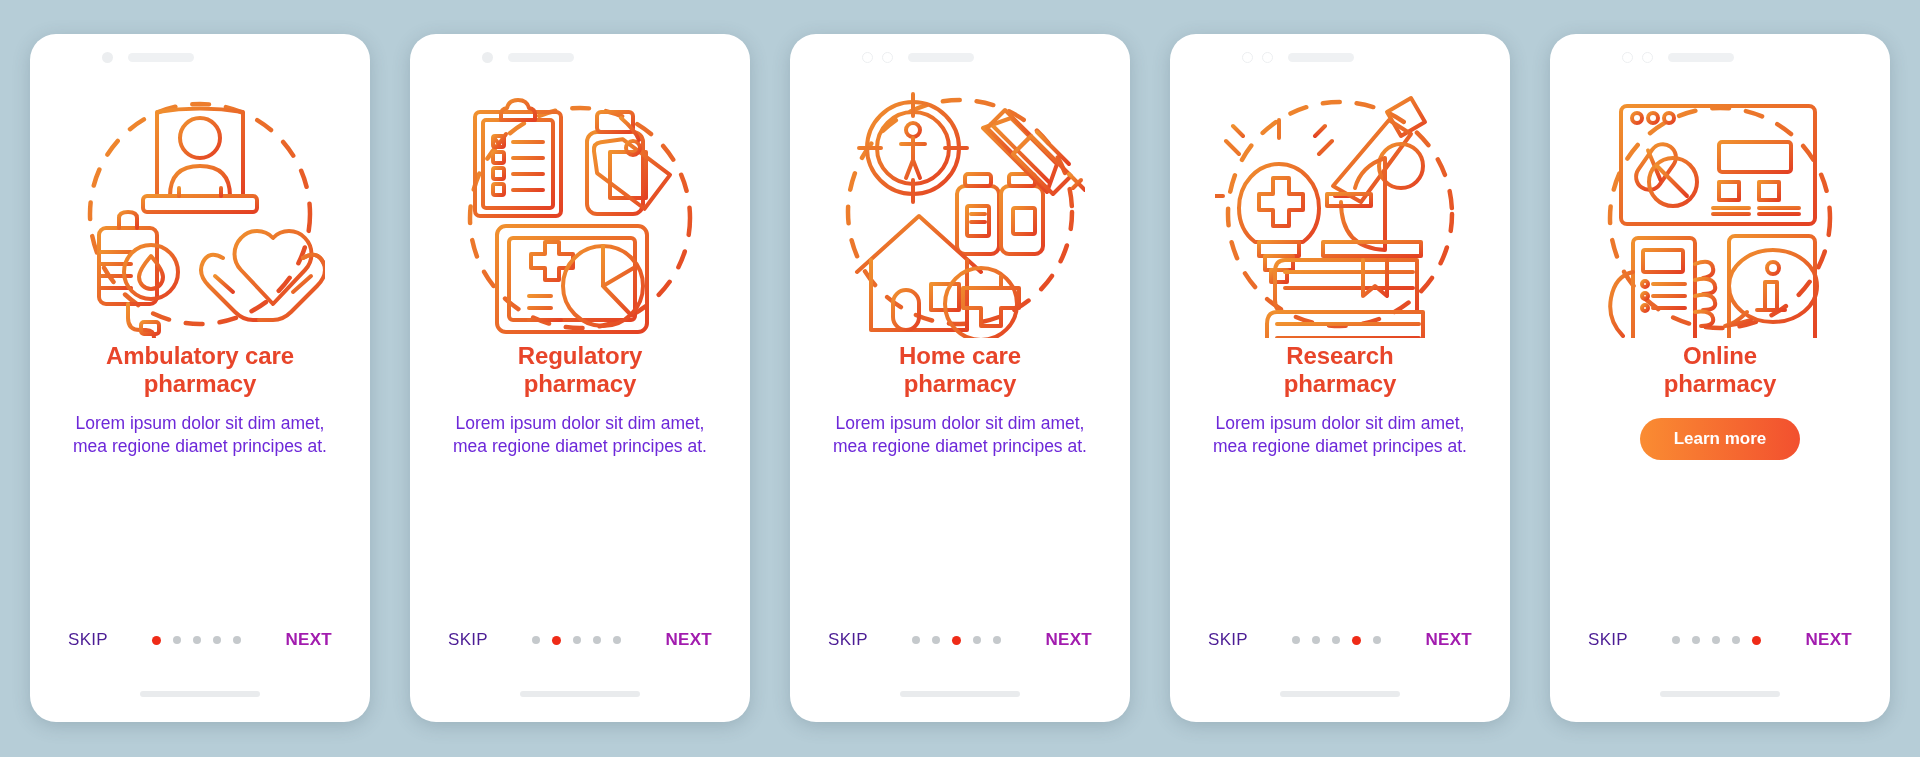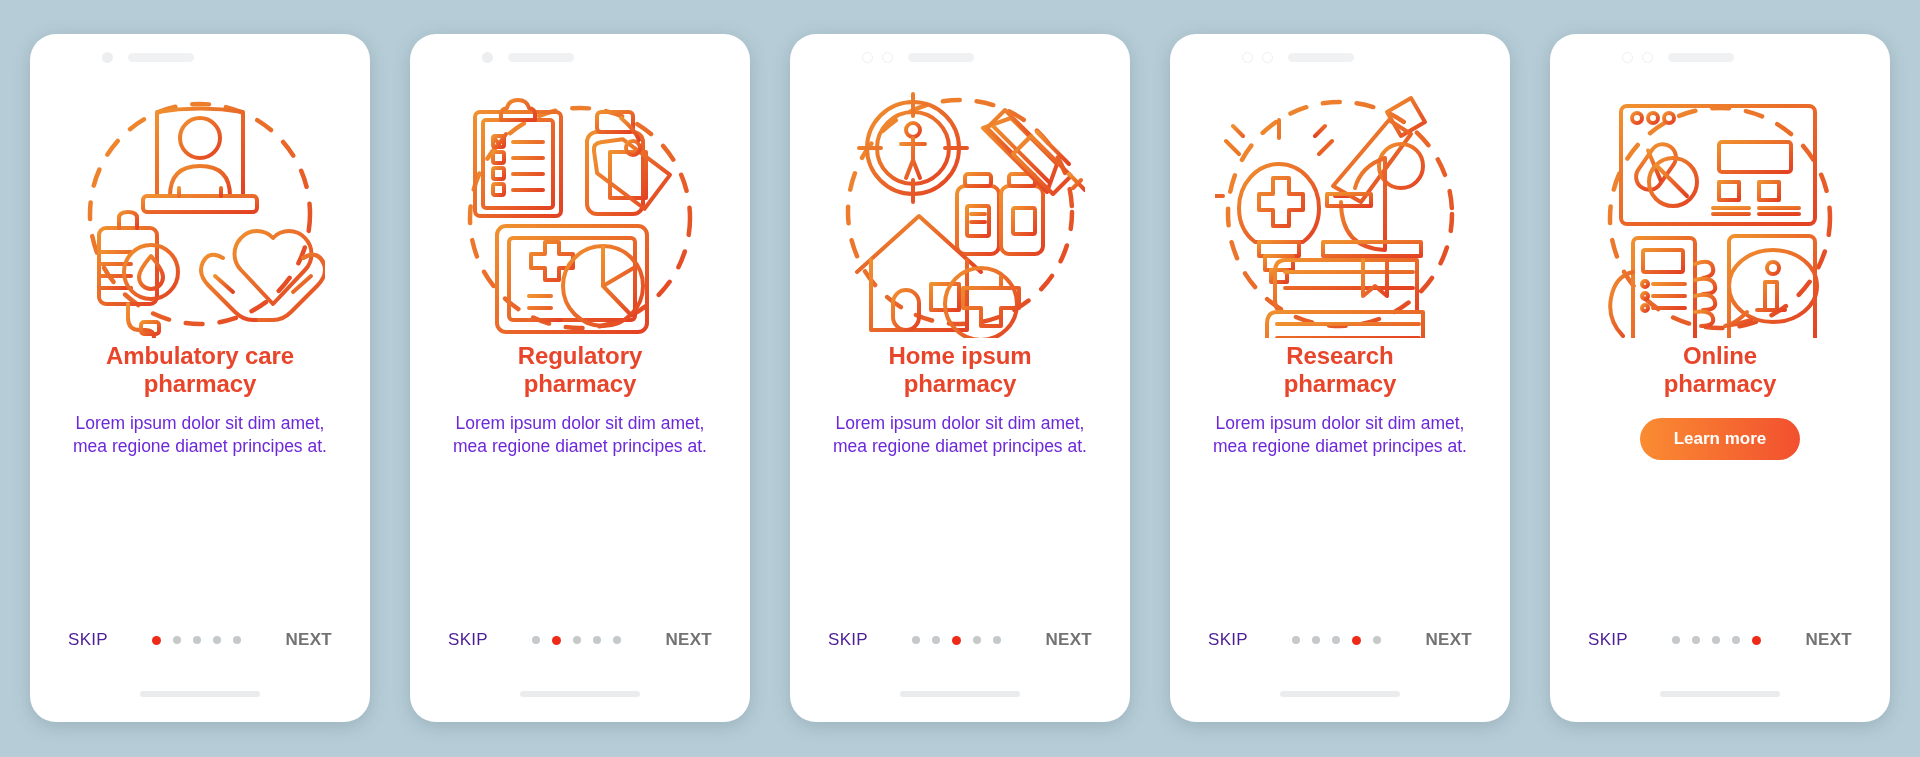--- a/index.html
+++ b/index.html
@@ -135,21 +135,21 @@
     flex: 0 0 auto;
   }
   .nav-skip {
     font-size: 17px;
     color: #4c1d95;
     letter-spacing: 0.3px;
     cursor: pointer;
   }
   .nav-next {
     font-size: 17px;
-    color: #737373;
+    color: #a21caf;
     font-weight: 600;
     letter-spacing: 0.3px;
     cursor: pointer;
   }
   .dots {
     display: flex;
     align-items: center;
     gap: 12px;
   }
   .dot {
@@ -378,21 +378,21 @@
           <rect x="96" y="194" width="28" height="26"></rect>
 
           <circle cx="146" cy="214" r="36"></circle>
           <path d="M136 196 l20 0 l0 -12 l0 12 l18 0 l0 20 l-18 0 l0 18 l-20 0 l0 -18 l-18 0 l0 -20 l18 0 z" transform="translate(10,2)"></path>
         </g>
       </svg>
     </div>
 
     <div class="text-block">
       <h2 class="screen-title">
-        <span>Home ipsum</span><br>
+        <span>Home care</span><br>
         <span>pharmacy</span>
       </h2>
       <p class="screen-desc">Lorem ipsum dolor sit dim amet, mea regione diamet principes at.</p>
     </div>
 
     <div class="nav-row">
       <span class="nav-skip">SKIP</span>
       <span class="dots">
         <span class="dot"></span>
         <span class="dot"></span>

